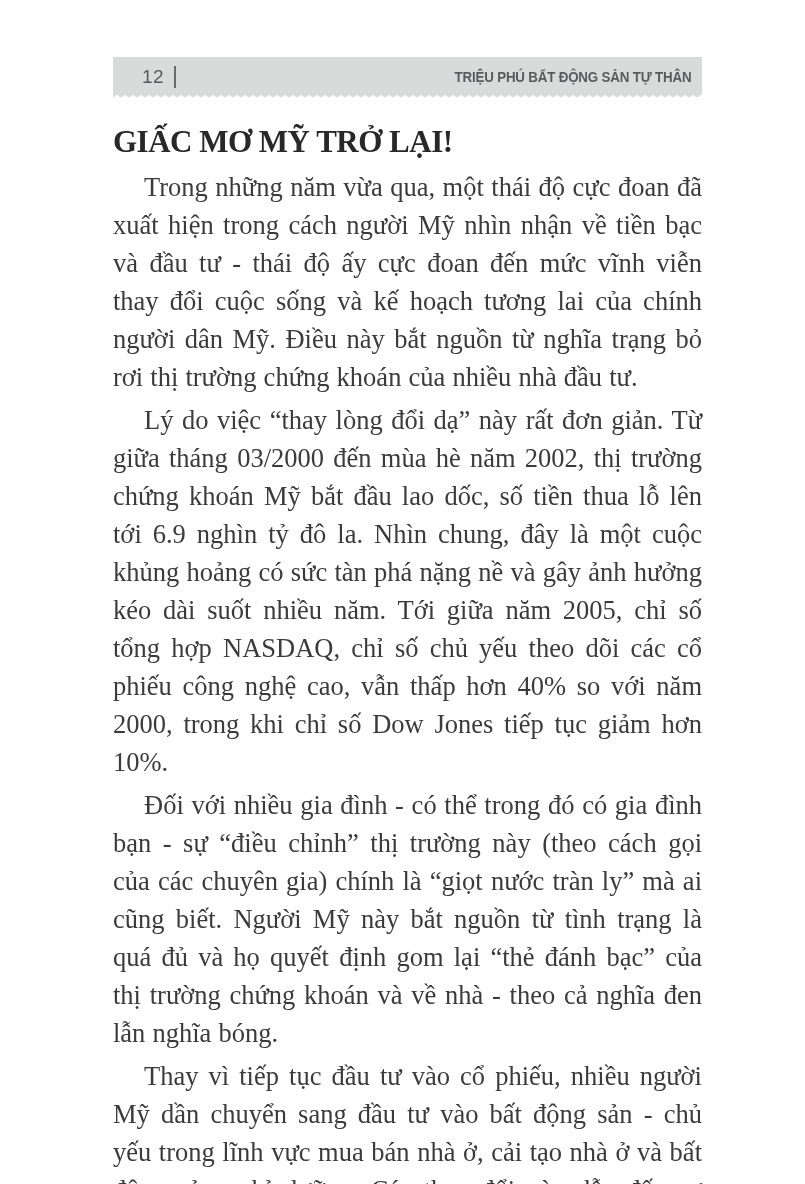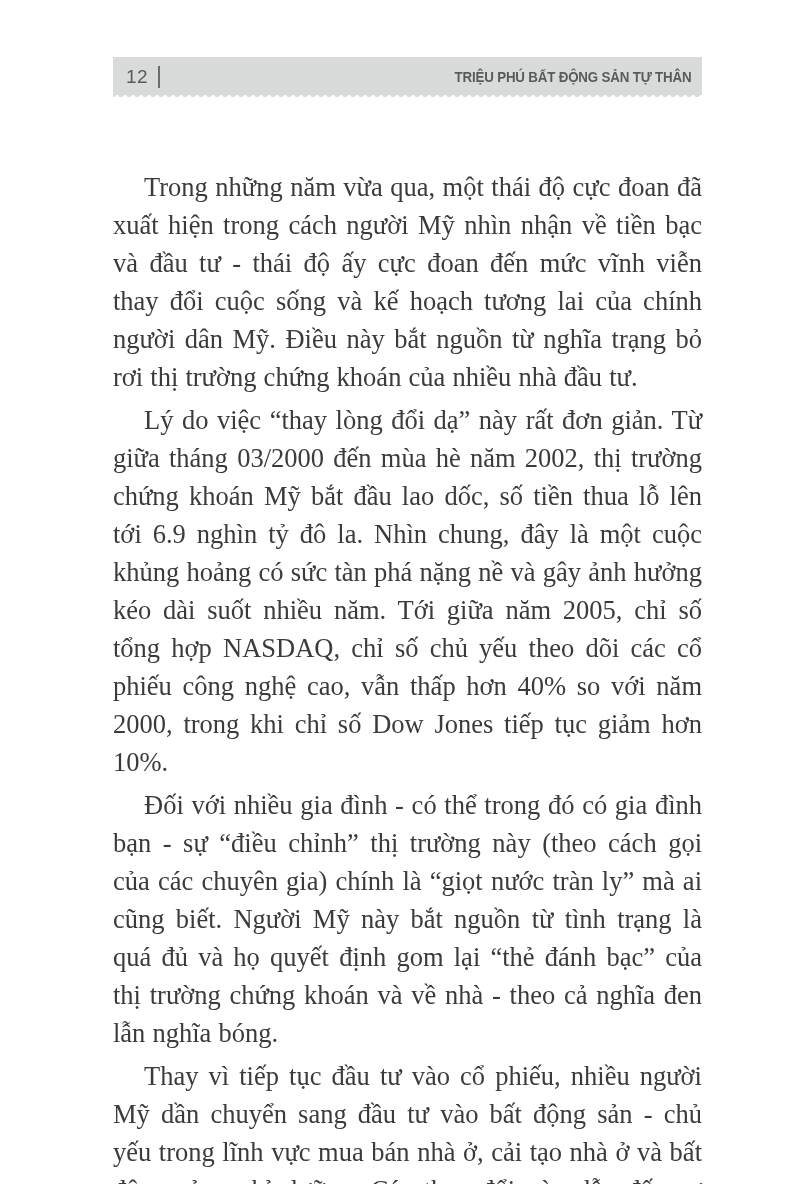--- a/index.html
+++ b/index.html
@@ -21,21 +21,21 @@
   .header-bar {
     position: absolute;
     left: 113px;
     top: 57px;
     width: 589px;
     height: 40px;
     background: #d9dada;
     display: flex;
     align-items: center;
     justify-content: space-between;
-    padding: 0 11px 0 13px;
+    padding: 0 11px 0 29px;
     font-family: "Liberation Sans", "DejaVu Sans", sans-serif;
   }
 
   
   .header-scallop {
     position: absolute;
     left: 0;
     bottom: -1px;
     width: 100%;
     height: 6px;
@@ -118,20 +118,21 @@
 
   <div class="header-bar">
     <div class="header-left">
       <span class="page-number">12</span>
       <span class="page-number-divider"></span>
     </div>
     <span class="running-title">TRIỆU PHÚ BẤT ĐỘNG SẢN TỰ THÂN</span>
     <span class="header-scallop"></span>
   </div>
 
+  <h1 class="chapter-heading">GIẤC MƠ MỸ TRỞ LẠI!</h1>
 
   <div class="body-text">
     <p>Trong những năm vừa qua, một thái độ cực đoan đã xuất hiện trong cách người Mỹ nhìn nhận về tiền bạc và đầu tư - thái độ ấy cực đoan đến mức vĩnh viễn thay đổi cuộc sống và kế hoạch tương lai của chính người dân Mỹ. Điều này bắt nguồn từ nghĩa trạng bỏ rơi thị trường chứng khoán của nhiều nhà đầu tư.</p>
     <p>Lý do việc “thay lòng đổi dạ” này rất đơn giản. Từ giữa tháng 03/2000 đến mùa hè năm 2002, thị trường chứng khoán Mỹ bắt đầu lao dốc, số tiền thua lỗ lên tới 6.9 nghìn tỷ đô la. Nhìn chung, đây là một cuộc khủng hoảng có sức tàn phá nặng nề và gây ảnh hưởng kéo dài suốt nhiều năm. Tới giữa năm 2005, chỉ số tổng hợp NASDAQ, chỉ số chủ yếu theo dõi các cổ phiếu công nghệ cao, vẫn thấp hơn 40% so với năm 2000, trong khi chỉ số Dow Jones tiếp tục giảm hơn 10%.</p>
     <p>Đối với nhiều gia đình - có thể trong đó có gia đình bạn - sự “điều chỉnh” thị trường này (theo cách gọi của các chuyên gia) chính là “giọt nước tràn ly” mà ai cũng biết. Người Mỹ này bắt nguồn từ tình trạng là quá đủ và họ quyết định gom lại “thẻ đánh bạc” của thị trường chứng khoán và về nhà - theo cả nghĩa đen lẫn nghĩa bóng.</p>
     <p class="continued">Thay vì tiếp tục đầu tư vào cổ phiếu, nhiều người Mỹ dần chuyển sang đầu tư vào bất động sản - chủ yếu trong lĩnh vực mua bán nhà ở, cải tạo nhà ở và bất động sản nghỉ dưỡng. Các thay đổi này dẫn đến sự bùng nổ chưa từng có trên thị</p>
   </div>
 
 </div>
 

